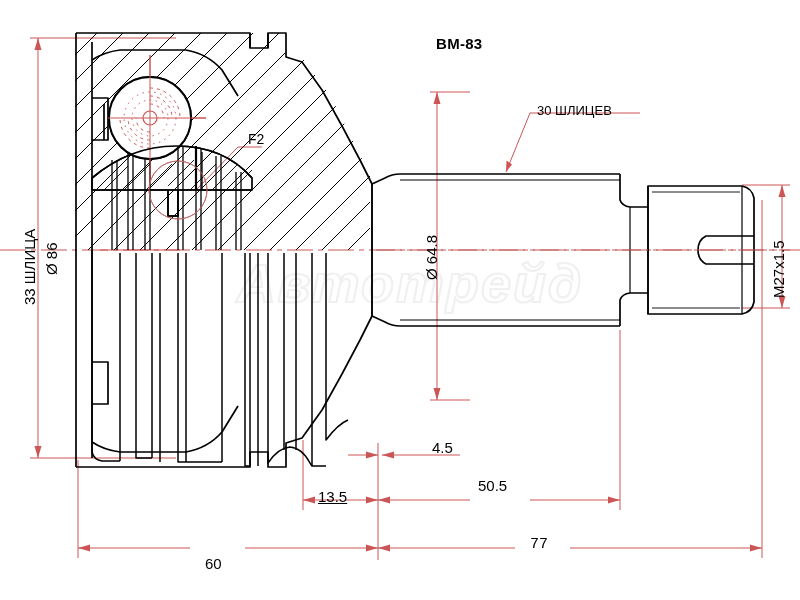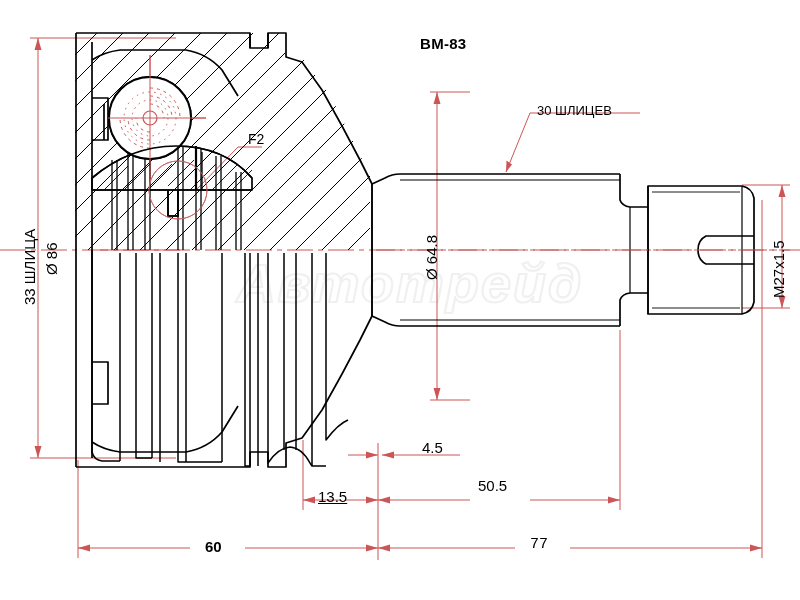--- a/index.html
+++ b/index.html
@@ -326,37 +326,37 @@
 
     <circle cx="178" cy="190" r="29" stroke="#c87070" fill="none" stroke-width="1"></circle>
 
     <g stroke="#c06060" stroke-width="1" fill="none">
       <line x1="376" y1="250" x2="700" y2="250" stroke-dasharray="26,5,5,5"></line>
       <line x1="700" y1="250" x2="790" y2="250" stroke-dasharray="26,5,5,5"></line>
     </g>
 
   </svg>
 
-  <div class="lbl lbl-title" style="left:420px; top:36px;">BM-83</div>
+  <div class="lbl lbl-title" style="left:436px; top:36px;">BM-83</div>
 
   <div class="lbl lbl-note" style="left:537px; top:104px;">30 ШЛИЦЕВ</div>
 
   <div class="lbl lbl-small" style="left:248px; top:132px;">F2</div>
 
   <div class="lbl lbl-dim rot-ccw" style="left:22px; top:305px;">33 ШЛИЦА</div>
 
   <div class="lbl lbl-dim rot-ccw" style="left:44px; top:275px;">Ø 86</div>
 
   <div class="lbl lbl-dim rot-ccw" style="left:424px; top:280px;">Ø 64.8</div>
 
   <div class="lbl lbl-dim rot-ccw" style="left:771px; top:298px;">M27x1.5</div>
 
-  <div class="lbl lbl-dim" style="left:422px; top:440px;">4.5</div>
+  <div class="lbl lbl-dim" style="left:432px; top:440px;">4.5</div>
 
   <div class="lbl lbl-dim" style="left:318px; top:489px;text-decoration:underline;">13.5</div>
 
   <div class="lbl lbl-dim" style="left:478px; top:478px;">50.5</div>
 
-  <div class="lbl lbl-dim" style="left:205px; top:539px;font-weight:bold;">60</div>
+  <div class="lbl lbl-dim" style="left:205px; top:556px;">60</div>
 
   <div class="lbl lbl-dim" style="left:530px; top:537px;font-family:Liberation Mono, monospace;">77</div>
 
 </div>
 
 </body></html>

